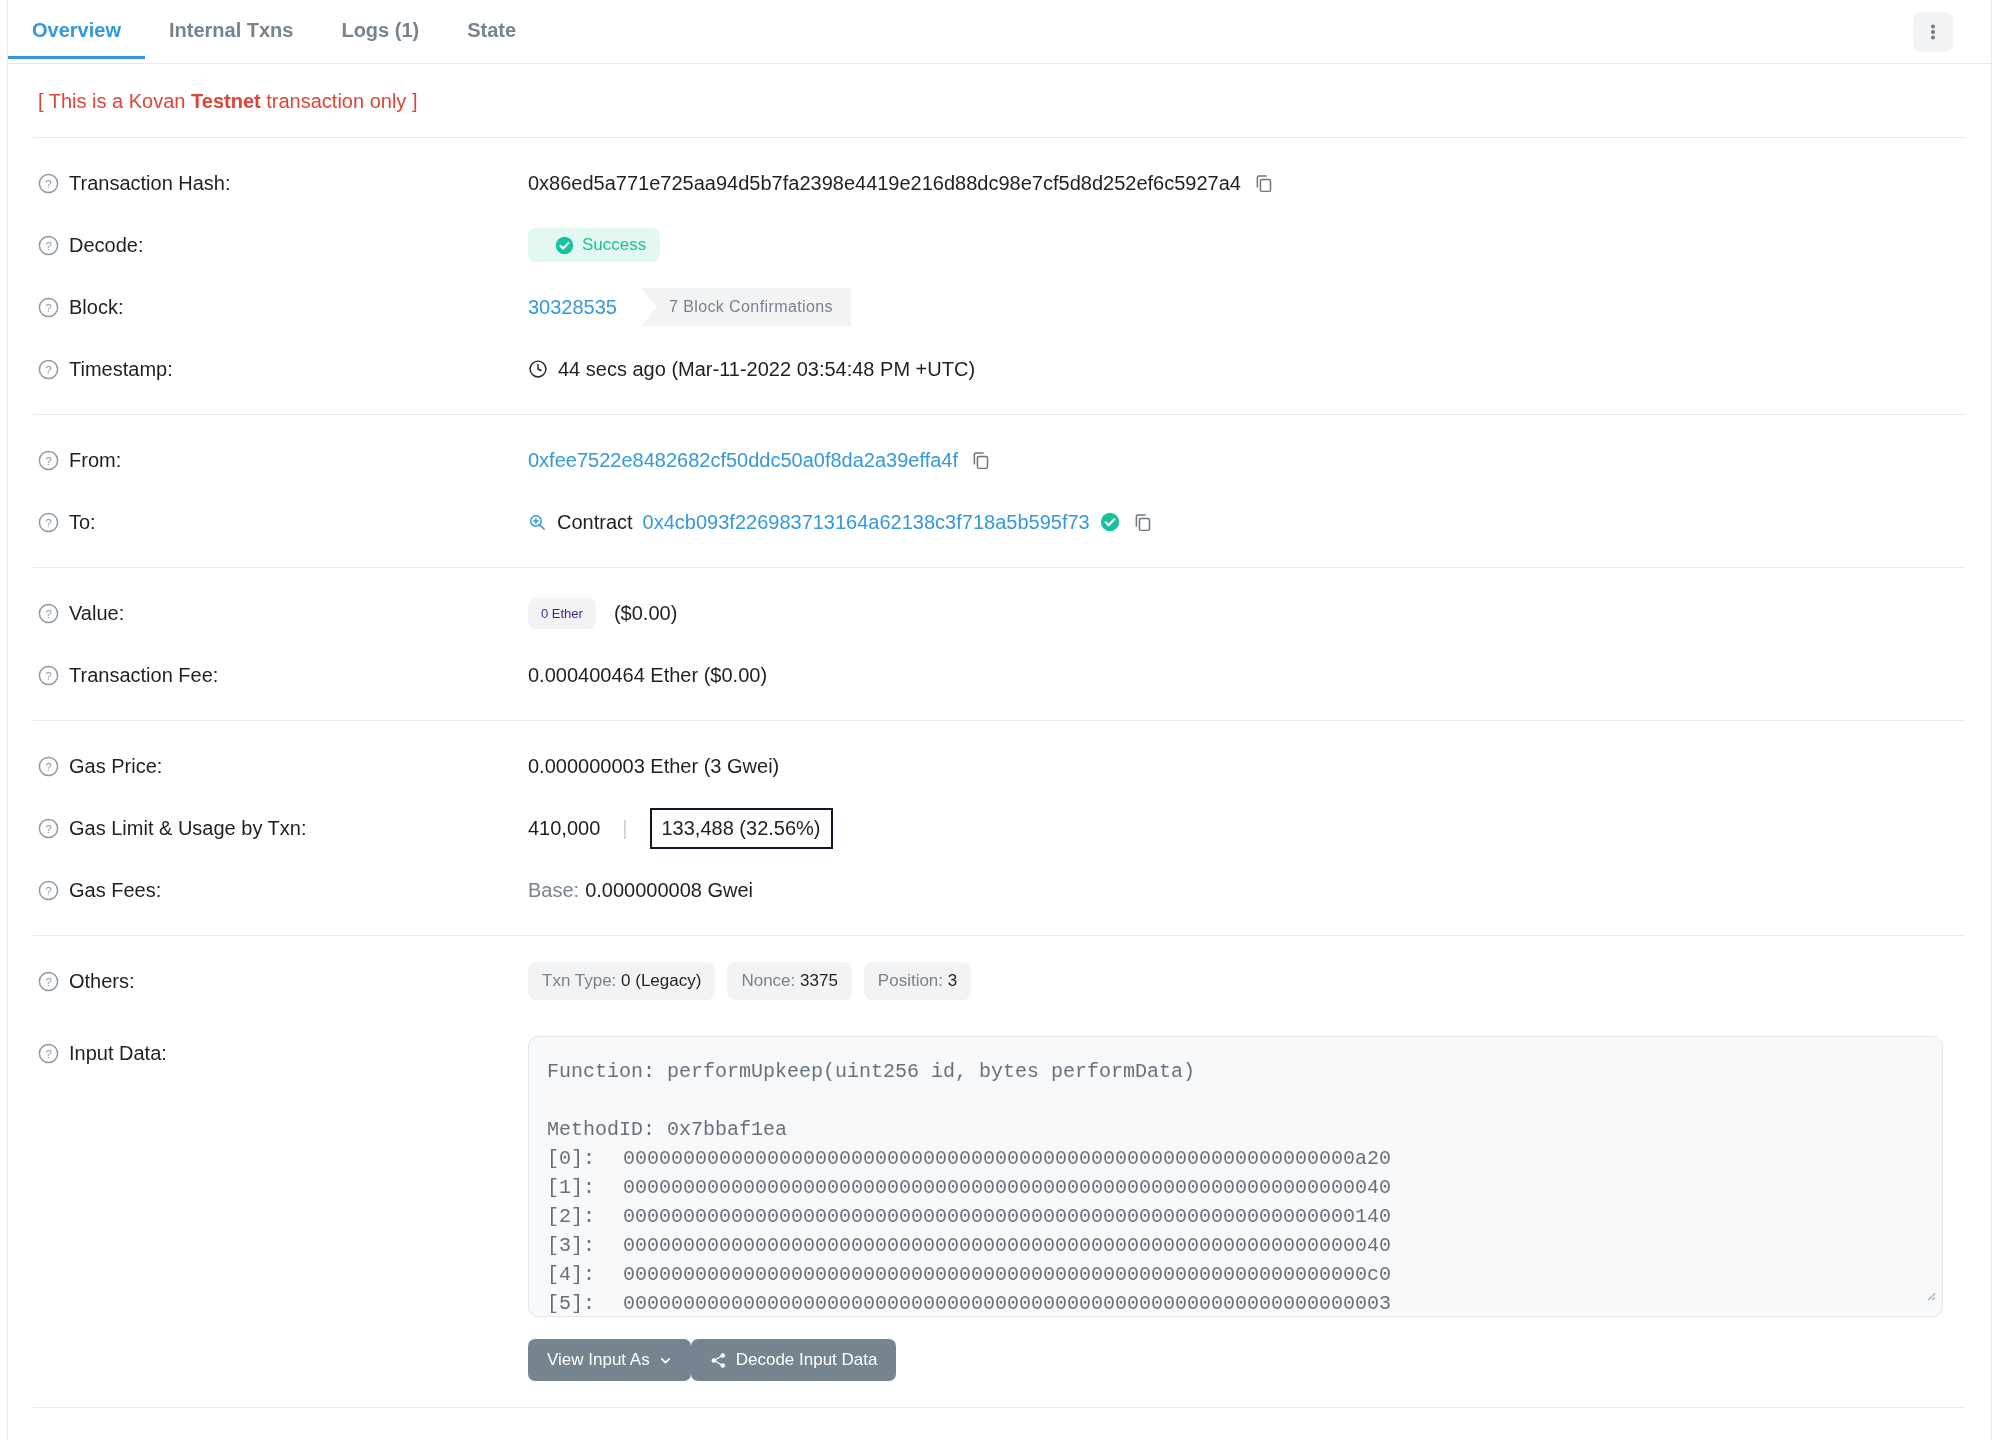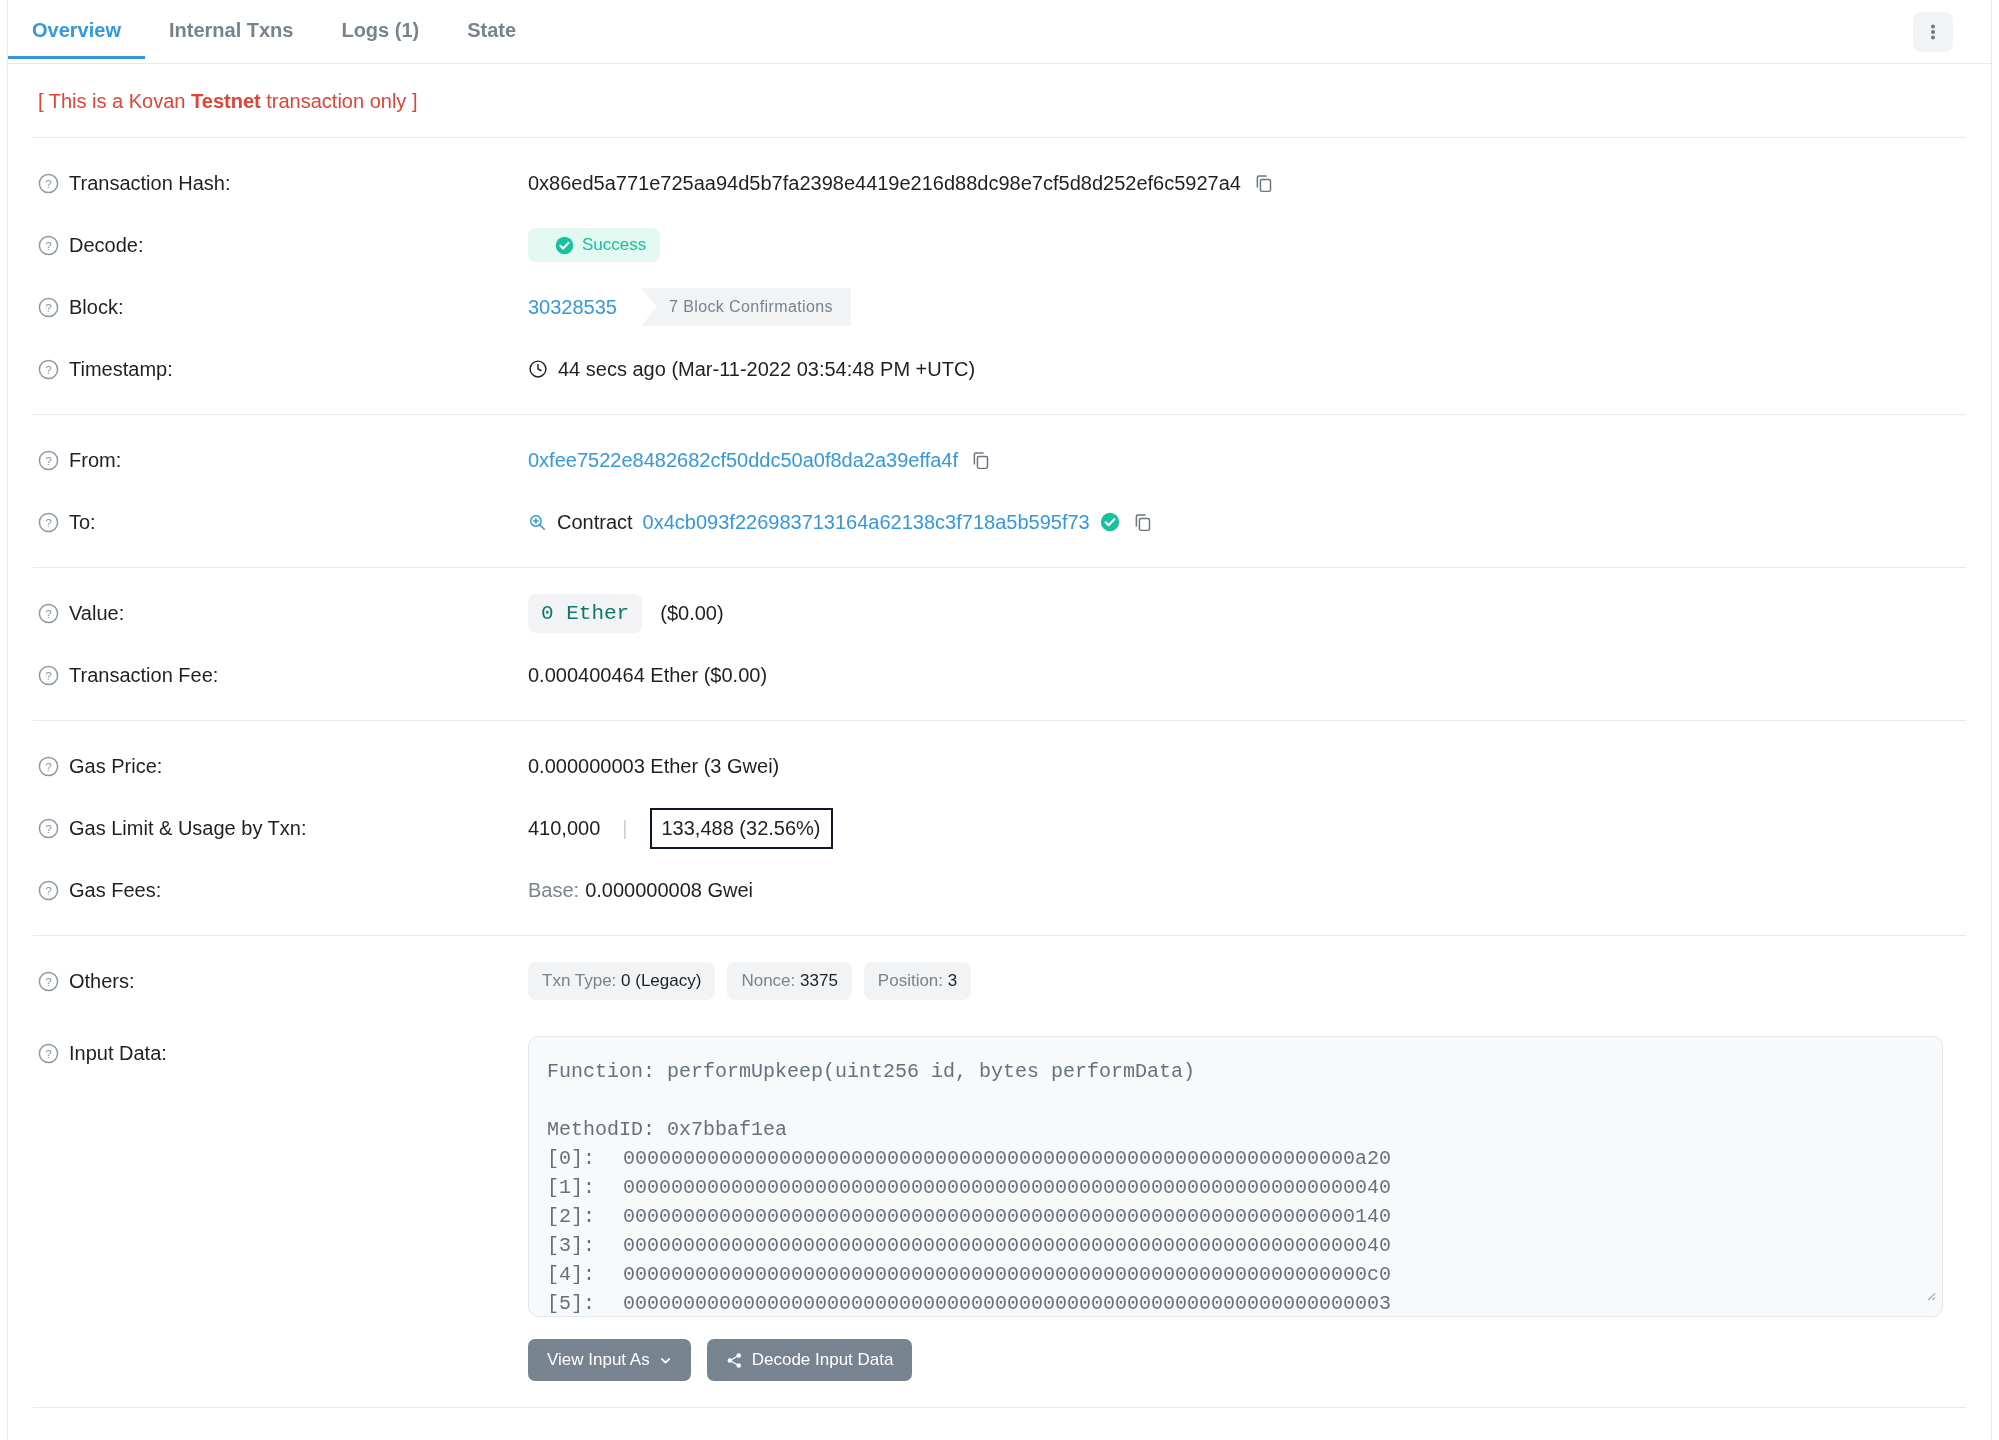--- a/index.html
+++ b/index.html
@@ -29,40 +29,40 @@
   a.link { color: #3498db; text-decoration: none; cursor: pointer; }
   .copy-btn { color: #6c757d; cursor: pointer; display: inline-flex; margin-left: 2px; }
 
   
   .status-badge { display: inline-flex; align-items: center; gap: 8px; background: #e3f8f1; color: #17c39e; font-size: 17px; font-weight: 400; padding: 7px 14px 7px 27px; border-radius: 8px; }
 
   
   .confirm-badge { margin-left: 14px; background: #f1f3f4; color: #77838f; font-size: 16px; letter-spacing: 0.4px; padding: 10px 18px 10px 28px; clip-path: polygon(0 0, 100% 0, 100% 100%, 0 100%, 16px 50%); }
 
   
-  .pill { background: #f2f3f4; border-radius: 8px; padding: 8px 13px; font-size: 21px; color: #0f766e; font-family: Liberation Mono, monospace; }
+  .pill { background: #f2f3f4; border-radius: 8px; padding: 8px 13px; font-size: 13px; color: #4c1d95; }
   .others-pill { background: #f2f3f4; border-radius: 8px; padding: 9px 14px; font-size: 17px; margin-right: 12px; }
   .others-pill .k { color: #77838f; }
   .others-pill .v { color: #1e2022; }
 
   .muted { color: #77838f; }
   .sep { color: #c8d0d8; margin: 0 12px; }
   .gas-usage-annotation { border: 2px solid #0f172a; padding: 7px 10px; }
 
   
   .row-input { align-items: flex-start; margin-top: 24px; min-height: 0; }
   .row-input .row-label { padding-top: 6px; }
   .inputdata-wrap { flex: 1; margin-right: 18px; min-width: 0; }
   .inputdata-box { position: relative; height: 281px; overflow: hidden; background: #f8f9fa; border: 1px solid #e2e8f0; border-radius: 10px; padding: 20px 18px; font-family: "Liberation Mono", monospace; font-size: 20px; line-height: 29px; color: #65717d; }
   .hexline { white-space: pre; display: flex; }
   .hexline .idx { flex: 0 0 76px; }
   .blankline { height: 29px; }
   .resize-handle { position: absolute; right: 5px; bottom: 5px; color: #9aa4ae; cursor: nwse-resize; }
 
-  .btnrow { display: flex; gap: 16px; margin-top: 22px; }
+  .btnrow { display: flex; margin-top: 22px; }
   .btn { display: inline-flex; align-items: center; gap: 9px; background: #77838f; color: #fff; border: none; border-radius: 7px; font-family: "Liberation Sans", sans-serif; font-size: 17px; padding: 11px 19px; cursor: pointer; }
 </style>
 </head>
 <body>
 
 <div class="card">
 
   <div class="tabbar">
     <div class="tab active">Overview</div>
     <div class="tab">Internal Txns</div>

